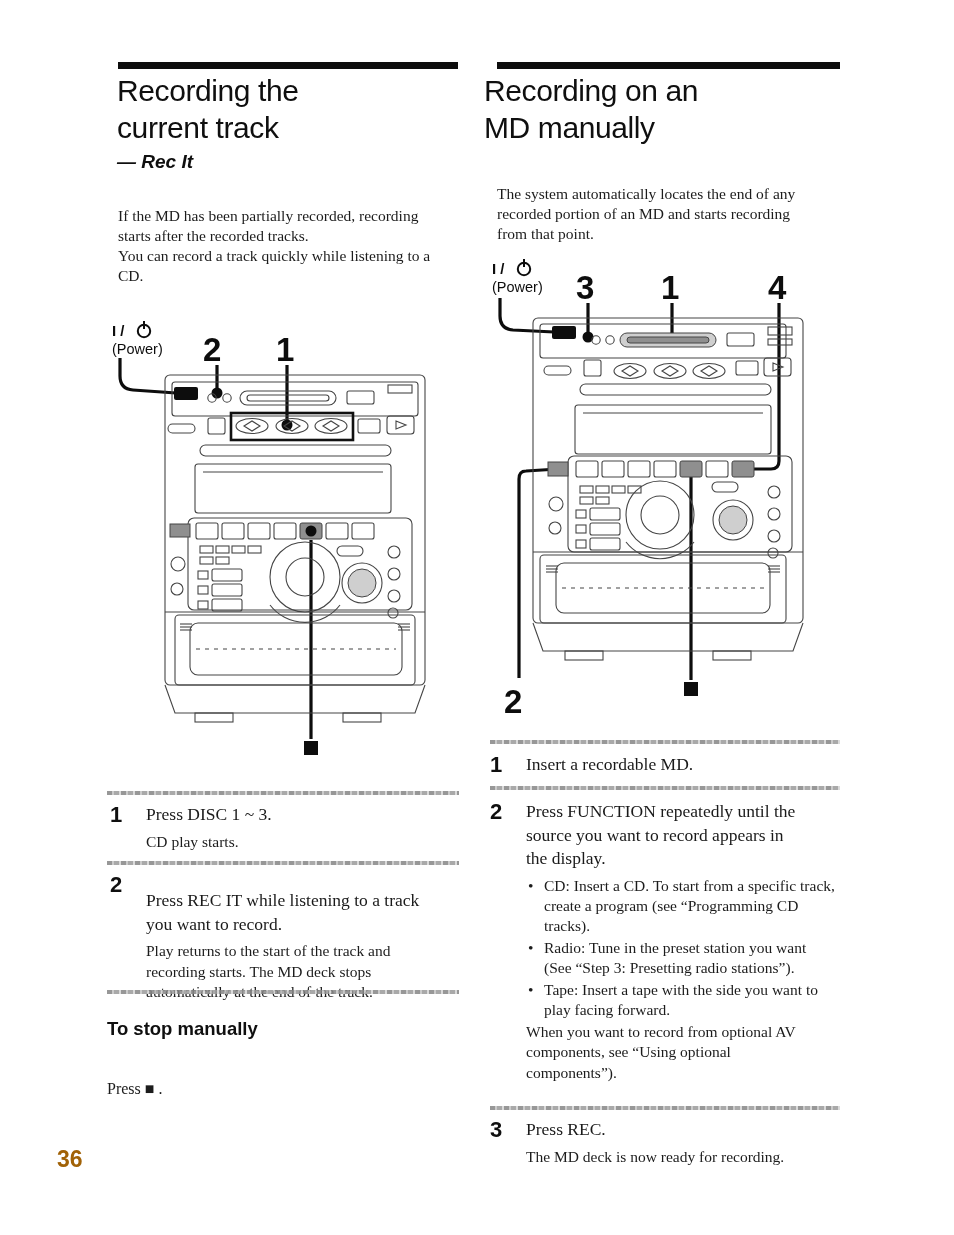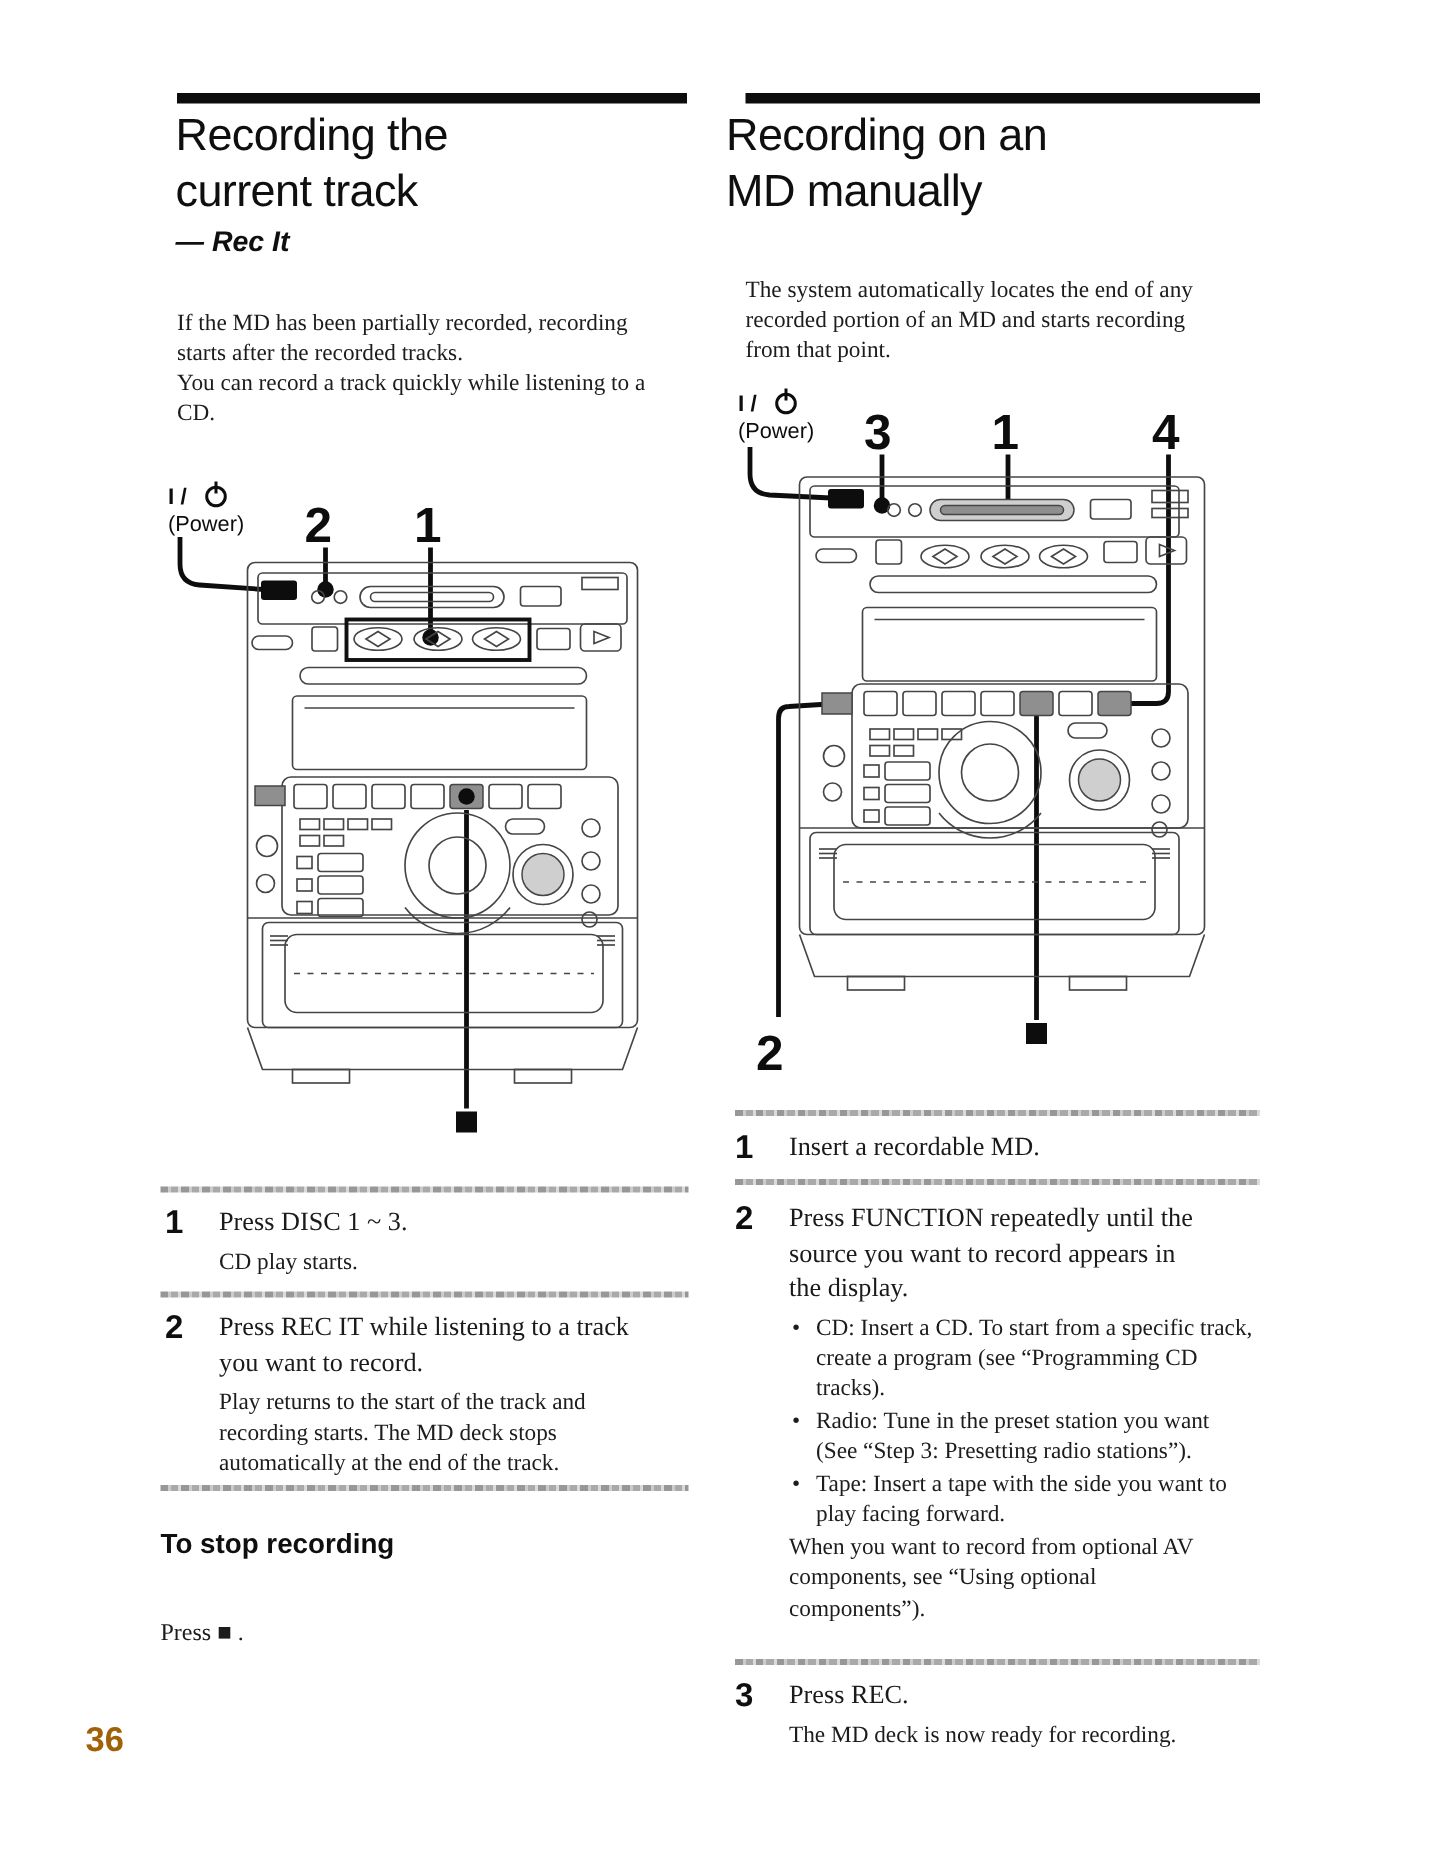--- a/index.html
+++ b/index.html
@@ -175,29 +175,29 @@
     <div class="step-content" style="width:292px;">
       <p class="step-title">Press DISC 1 ~ 3.</p>
       <p class="step-body">CD play starts.</p>
     </div>
   </div>
 
   <div class="divider" style="left:107px;top:861px;width:352px;"></div>
 
   <div class="step" style="left:110px;top:873px;width:350px;">
     <span class="step-num">2</span>
-    <div class="step-content" style="width:292px;">
+    <div class="step-content" style="width:292px;margin-top:16px;">
       <p class="step-title" style="width:285px;">Press REC IT while listening to a track you want to record.</p>
       <p class="step-body">Play returns to the start of the track and recording starts. The MD deck stops automatically at the end of the track.</p>
     </div>
   </div>
 
   <div class="divider" style="left:107px;top:990px;width:352px;"></div>
 
-  <div class="stop-head" style="left:107px;top:1018px;">To stop recording</div>
+  <div class="stop-head" style="left:107px;top:1018px;">To stop manually</div>
   <div class="stop-body" style="left:107px;top:1044px;">Press ■ .</div>
 
   <div class="pagenum" style="left:57px;top:1146px;">36</div>
 
   <div class="rule" style="left:497px;top:62px;width:343px;"></div>
 
   <div class="title" style="left:484px;top:72px;">
     <span>Recording on an</span>
     <span>MD manually</span>
   </div>

